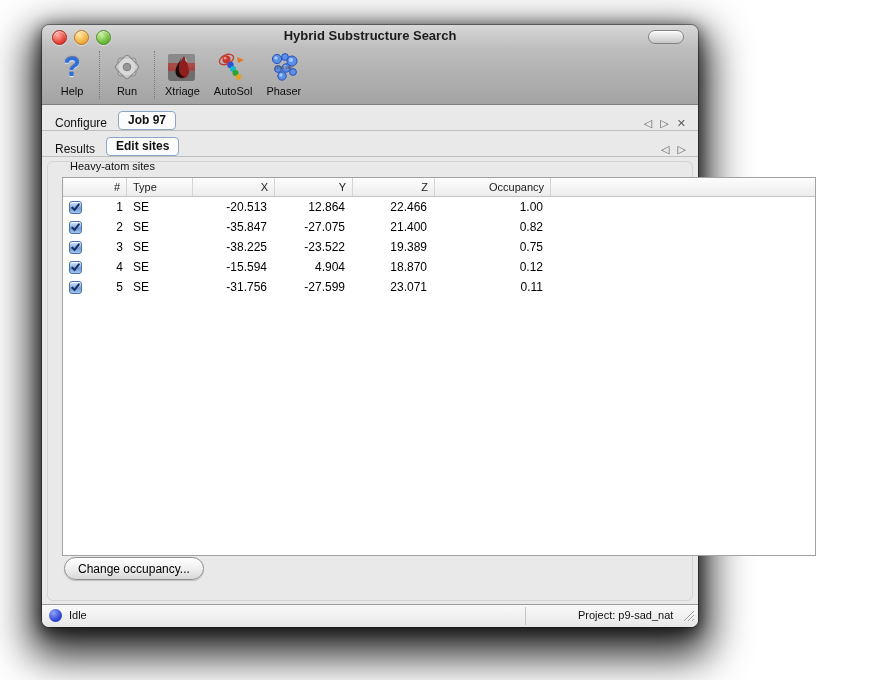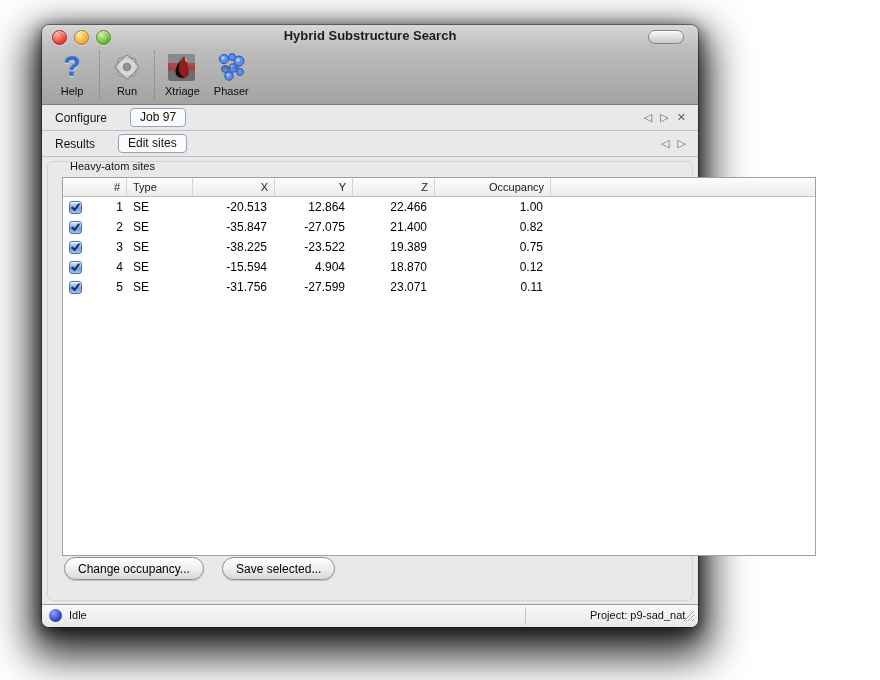--- a/index.html
+++ b/index.html
@@ -19,24 +19,24 @@
   .pill{position:absolute;right:14px;top:5px;width:34px;height:12px;border-radius:7px;border:1px solid #828282;
     background:linear-gradient(#fafafa,#c7c7c7);box-shadow:inset 0 1px 0 #fff;}
   .toolbar{display:flex;align-items:flex-start;padding:2px 0 0 6px;height:55px;}
   .tool{display:flex;flex-direction:column;align-items:center;justify-content:flex-start;padding:1px 7px 0;cursor:default;}
   .tool .ic{width:34px;height:34px;display:flex;align-items:center;justify-content:center;}
   .tool .lbl{font-size:11px;color:#0c0c0c;margin-top:1px;white-space:nowrap;}
   .tsep{height:48px;margin:2px 3px 0;border-left:1px dotted #7a7a7a;}
   .qmark{font-size:28px;font-weight:bold;color:#2e6fe0;line-height:1;
     text-shadow:0 1px 1px rgba(255,255,255,.7),0 -1px 1px rgba(10,40,110,.55);}
   
-  .tabrow{height:25px;background:#e9e9e9;border-bottom:1px solid #bfbfbf;display:flex;align-items:center;
+  .tabrow{height:25px;background:#e9e9e9;border-bottom:1px solid #bfbfbf;display:flex;align-items:flex-end;
     padding:0 12px 0 13px;font-size:12px;color:#111;}
   .tabplain{margin-right:11px;cursor:default;}
-  .tabchip{background:#fbfbfb;border:1px solid #8ca7c6;border-radius:4px;padding:1px 9px 2px;font-weight:normal;cursor:default;margin-left:12px;}
+  .tabchip{background:#fbfbfb;border:1px solid #8ca7c6;border-radius:4px;padding:1px 9px 2px;font-weight:bold;cursor:default;}
   .tabnav{margin-left:auto;display:flex;gap:8px;color:#5a5a5a;font-size:11px;align-items:center;}
   .tabnav span{cursor:default;}
   
   .panel-outline{position:absolute;left:5px;right:5px;top:136px;bottom:26px;border:1px solid #d4d4d4;
     border-radius:6px;pointer-events:none;}
   .section-label{position:absolute;left:28px;top:135px;font-size:11px;color:#111;}
   .table-box{position:absolute;left:20px;top:152px;width:754px;height:379px;background:#fff;
     border:1px solid #a2a2a2;box-sizing:border-box;overflow:hidden;}
   .thead{display:flex;height:18px;background:linear-gradient(#fdfdfd,#ececec);border-bottom:1px solid #c3c3c3;
     font-size:11px;color:#1a1a1a;}
@@ -61,21 +61,21 @@
     font-family:"Liberation Sans",sans-serif;}
   .btn.b1{left:22px;}
   .btn.b2{left:180px;}
   
   .statusbar{position:absolute;left:0;right:0;bottom:0;height:22px;border-top:1px solid #9c9c9c;
     background:linear-gradient(#f9f9f9,#e7e7e7);border-radius:0 0 7px 7px;font-size:11px;color:#111;}
   .status-dot{position:absolute;left:7px;top:4px;width:13px;height:13px;border-radius:50%;
     background:radial-gradient(circle at 35% 30%,#8fa6f5,#2c40d6 65%,#17246f);}
   .status-text{position:absolute;left:27px;top:4px;}
   .status-div{position:absolute;left:483px;top:2px;bottom:2px;border-left:1px solid #c6c6c6;}
-  .project-text{position:absolute;left:536px;top:4px;margin-left:12px;}
+  .project-text{position:absolute;left:536px;top:4px;}
   .grip{position:absolute;right:3px;bottom:3px;}
 </style>
 </head>
 <body>
 
 <div class="window">
 
   <div class="chrome">
     <div class="titlebar">
       <span class="light red"></span>
@@ -115,20 +115,35 @@
             <rect x="2" y="3" width="27" height="13" rx="3" fill="#8a8a8a"></rect>
             <rect x="2" y="12" width="27" height="8" fill="#b23b36" opacity=".8"></rect>
             <path d="M18 5 C 14 12, 10 16, 10 21 a 6.5 6.5 0 0 0 13 0 C 23 16 21 12 18 5 Z" fill="#8f1f1c"></path>
             <path d="M16 6 C 12.5 12.5, 9.5 16, 9.5 21 a 6 6 0 0 0 9 5 C 12 24 11 16 16 6 Z" fill="#15090a"></path>
             <path d="M19 6 L21 11 L19.6 10 Z" fill="#e8e8e8"></path>
           </svg>
         </span>
         <span class="lbl">Xtriage</span>
       </div>
 
+      <div class="tool">
+        <span class="ic">
+          <svg width="32" height="32" viewBox="0 0 32 32">
+            <ellipse cx="9.5" cy="8.5" rx="7.5" ry="4.6" fill="none" stroke="#c0392b" stroke-width="1.3" transform="rotate(-25 9.5 8.5)"></ellipse>
+            <circle cx="9.5" cy="8.5" r="4" fill="#c6362c"></circle>
+            <circle cx="8.2" cy="7.2" r="1.4" fill="#ef8d83"></circle>
+            <path d="M20 6 L27 9 L21 12 Z" fill="#e8761f"></path>
+            <circle cx="13.5" cy="14" r="3.2" fill="#2b52d8"></circle>
+            <circle cx="16" cy="18" r="3" fill="#17b6c9"></circle>
+            <circle cx="18.5" cy="22" r="3" fill="#2da32f"></circle>
+            <circle cx="21.5" cy="26" r="2.8" fill="#e7a11a"></circle>
+          </svg>
+        </span>
+        <span class="lbl">AutoSol</span>
+      </div>
 
       <div class="tool">
         <span class="ic">
           <svg width="32" height="32" viewBox="0 0 32 32">
             <g stroke="#2b52b8" stroke-width="1">
               <circle cx="9" cy="8" r="4.6" fill="#5a8fe8"></circle>
               <circle cx="17" cy="6" r="3.4" fill="#5a8fe8"></circle>
               <circle cx="24" cy="10" r="5" fill="#5a8fe8"></circle>
               <circle cx="10" cy="18" r="3.4" fill="#5a8fe8"></circle>
               <circle cx="18" cy="17" r="4.2" fill="#5a8fe8"></circle>
@@ -260,21 +275,20 @@
       <div class="td col-x">-31.756</div>
       <div class="td col-y">-27.599</div>
       <div class="td col-z">23.071</div>
       <div class="td col-occ">0.11</div>
       <div class="td col-fill"></div>
     </div>
       </div>
   </div>
 
   <button class="btn b1">Change occupancy...</button>
-  <button class="btn b2">Save selected...</button>
 
   <div class="statusbar">
     <span class="status-dot"></span>
     <span class="status-text">Idle</span>
     <span class="status-div"></span>
     <span class="project-text">Project: p9-sad_nat</span>
     <span class="grip">
       <svg width="13" height="13" viewBox="0 0 13 13">
         <g stroke="#9a9a9a" stroke-width="1">
           <line x1="12" y1="2" x2="2" y2="12"></line>

